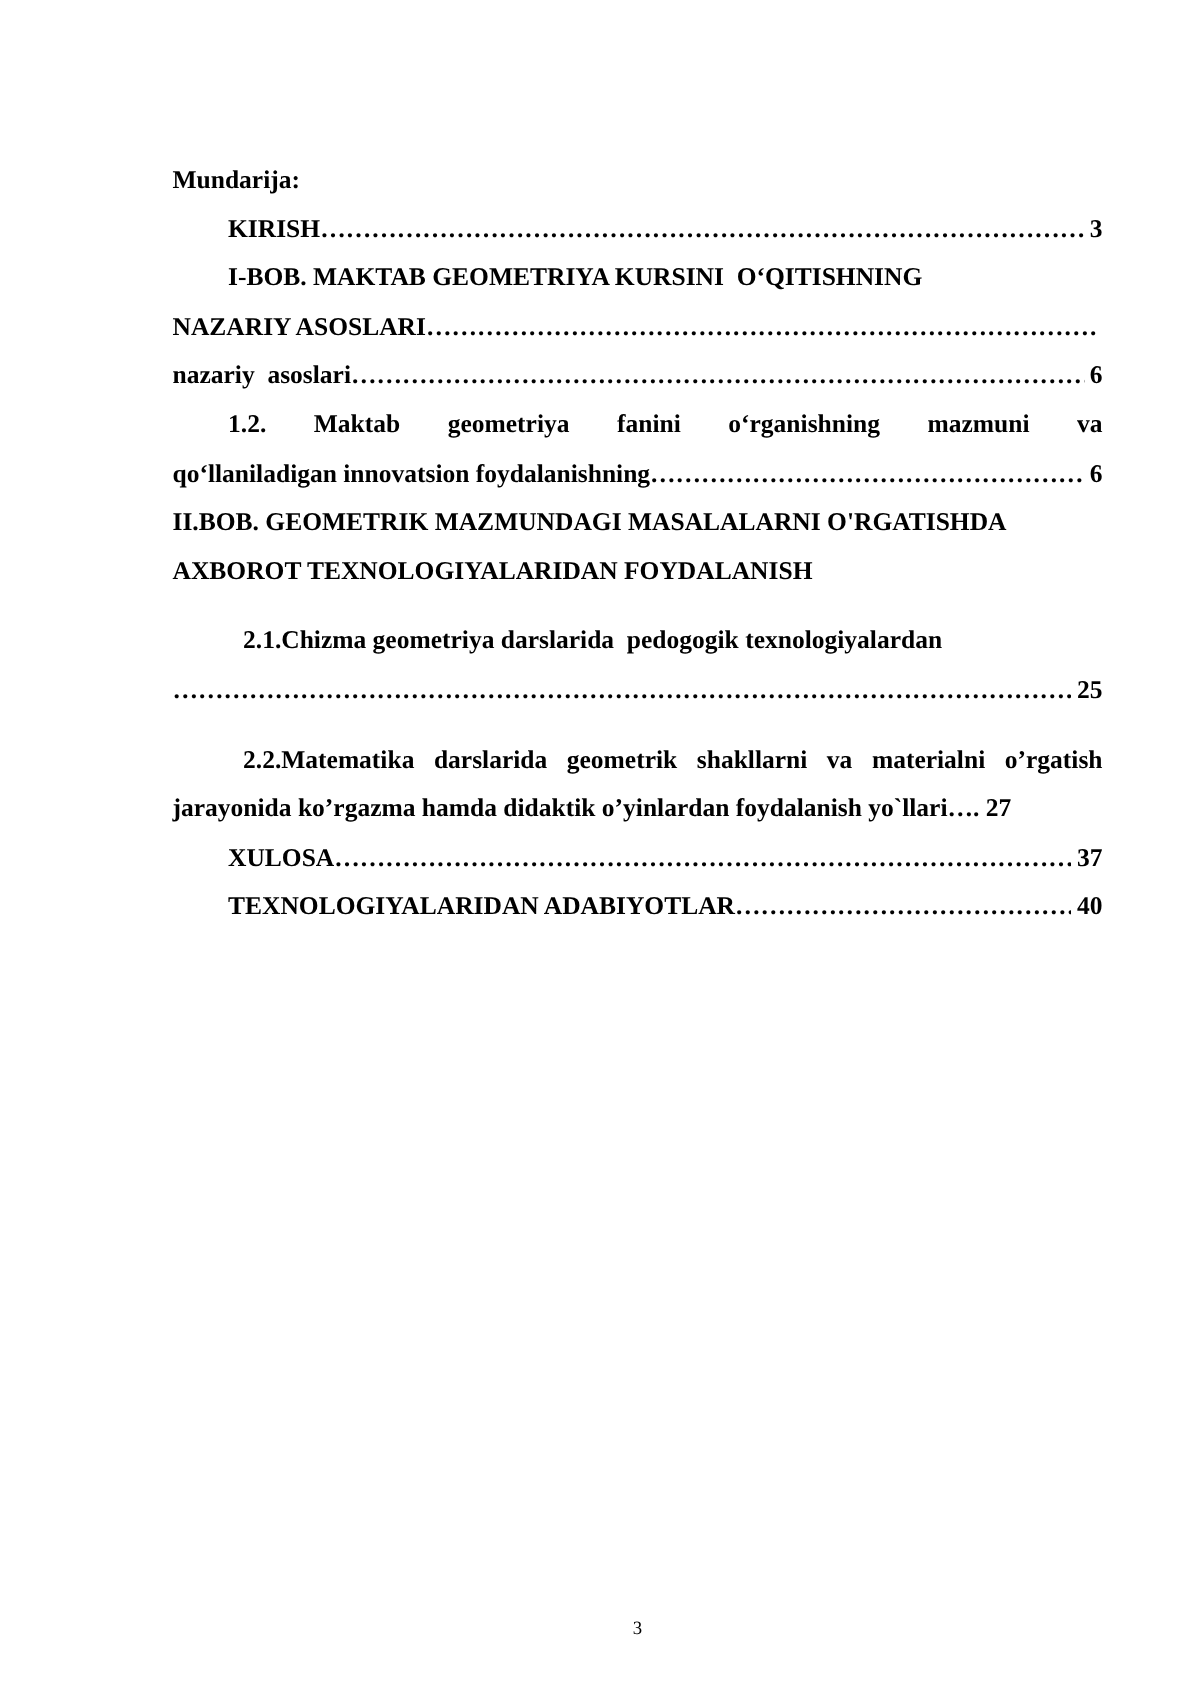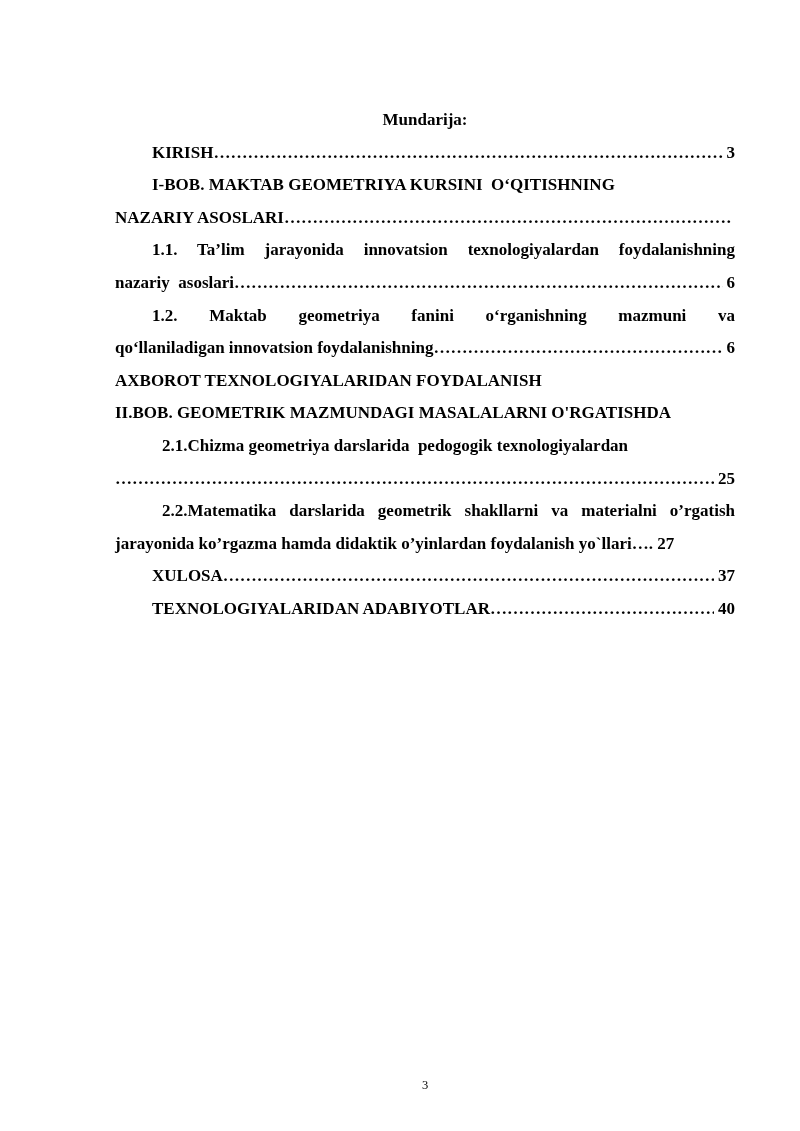--- a/index.html
+++ b/index.html
@@ -21,23 +21,23 @@
     left: 115px;
     right: 65px;
     top: 104px;
   }
   .line {
     font-size: 17px;
     line-height: 32.6px;
     font-weight: bold;
     white-space: pre-wrap;
   }
-  .title { text-align: center; }
+  .title { }
   .indent  { padding-left: 37px; }
-  .indent2 { padding-left: 47px; }
+  .indent2 { padding-left: 47px; margin-top: 14px; }
   .justify {
     white-space: normal;
     text-align: justify;
     text-align-last: justify;
   }
   .leader { display: flex; align-items: flex-end; }
   .leader .label { white-space: pre; flex: 0 0 auto; }
   .leader .dots {
     flex: 1 1 auto;
     overflow: hidden;
@@ -72,35 +72,34 @@
     <div class="line leader indent">
       <span class="label">KIRISH</span><span class="dots">…………………………………………………………………………………………………………</span><span class="pg">3</span>
     </div>
 
     <div class="line indent">I-BOB. MAKTAB GEOMETRIYA KURSINI  O‘QITISHNING</div>
 
     <div class="line leader">
       <span class="label">NAZARIY ASOSLARI</span><span class="dots">…………………………………………………………………………………………………………</span><span class="pg"></span>
     </div>
 
-    <div class="line indent justify">1.1. Ta’lim jarayonida innovatsion texnologiyalardan foydalanishning</div>
 
     <div class="line leader">
       <span class="label">nazariy  asoslari</span><span class="dots">…………………………………………………………………………………………………………</span><span class="pg">6</span>
     </div>
 
     <div class="line indent justify">1.2. Maktab geometriya fanini o‘rganishning mazmuni va</div>
 
     <div class="line leader">
       <span class="label">qo‘llaniladigan innovatsion foydalanishning</span><span class="dots">…………………………………………………………………………………………………………</span><span class="pg">6</span>
     </div>
 
+    <div class="line">II.BOB. GEOMETRIK MAZMUNDAGI MASALALARNI O'RGATISHDA</div>
+
     <div class="line">AXBOROT TEXNOLOGIYALARIDAN FOYDALANISH</div>
-
-    <div class="line">II.BOB. GEOMETRIK MAZMUNDAGI MASALALARNI O'RGATISHDA</div>
 
     <div class="line indent2">2.1.Chizma geometriya darslarida  pedogogik texnologiyalardan</div>
 
     <div class="line leader">
       <span class="dots">…………………………………………………………………………………………………………</span><span class="pg">25</span>
     </div>
 
     <div class="line indent2 justify">2.2.Matematika darslarida geometrik shakllarni va materialni o’rgatish</div>
 
     <div class="line">jarayonida ko’rgazma hamda didaktik o’yinlardan foydalanish yo`llari…. 27</div>

